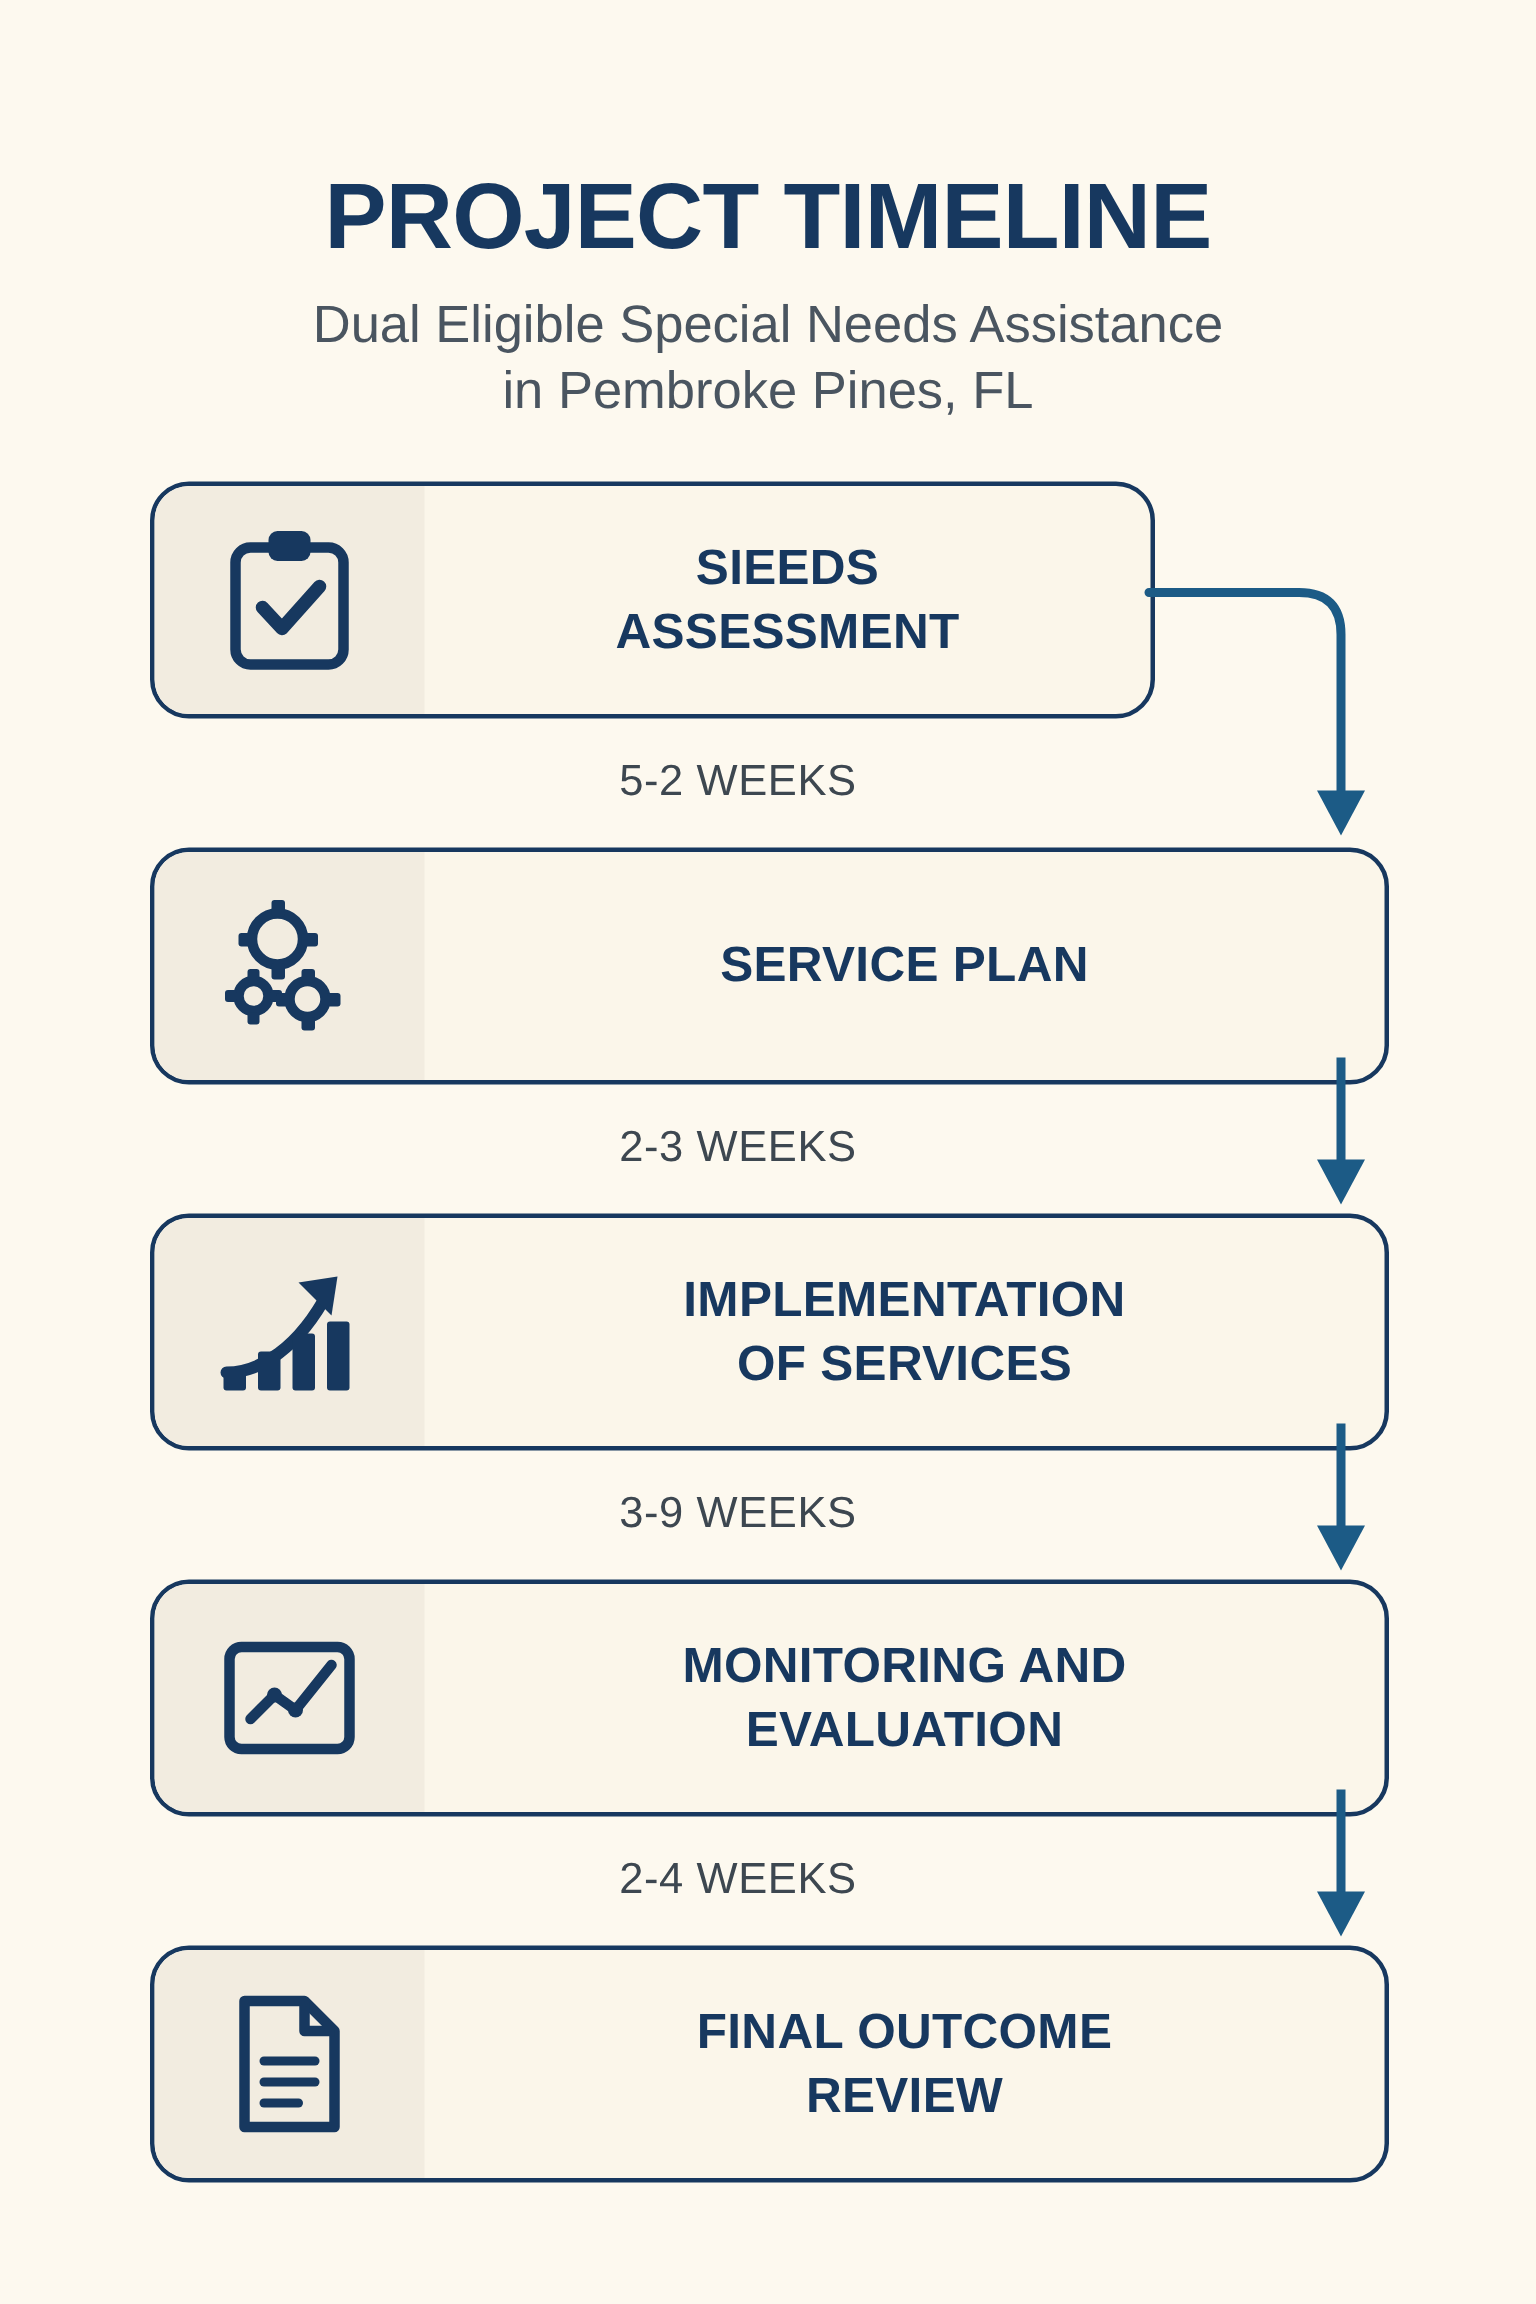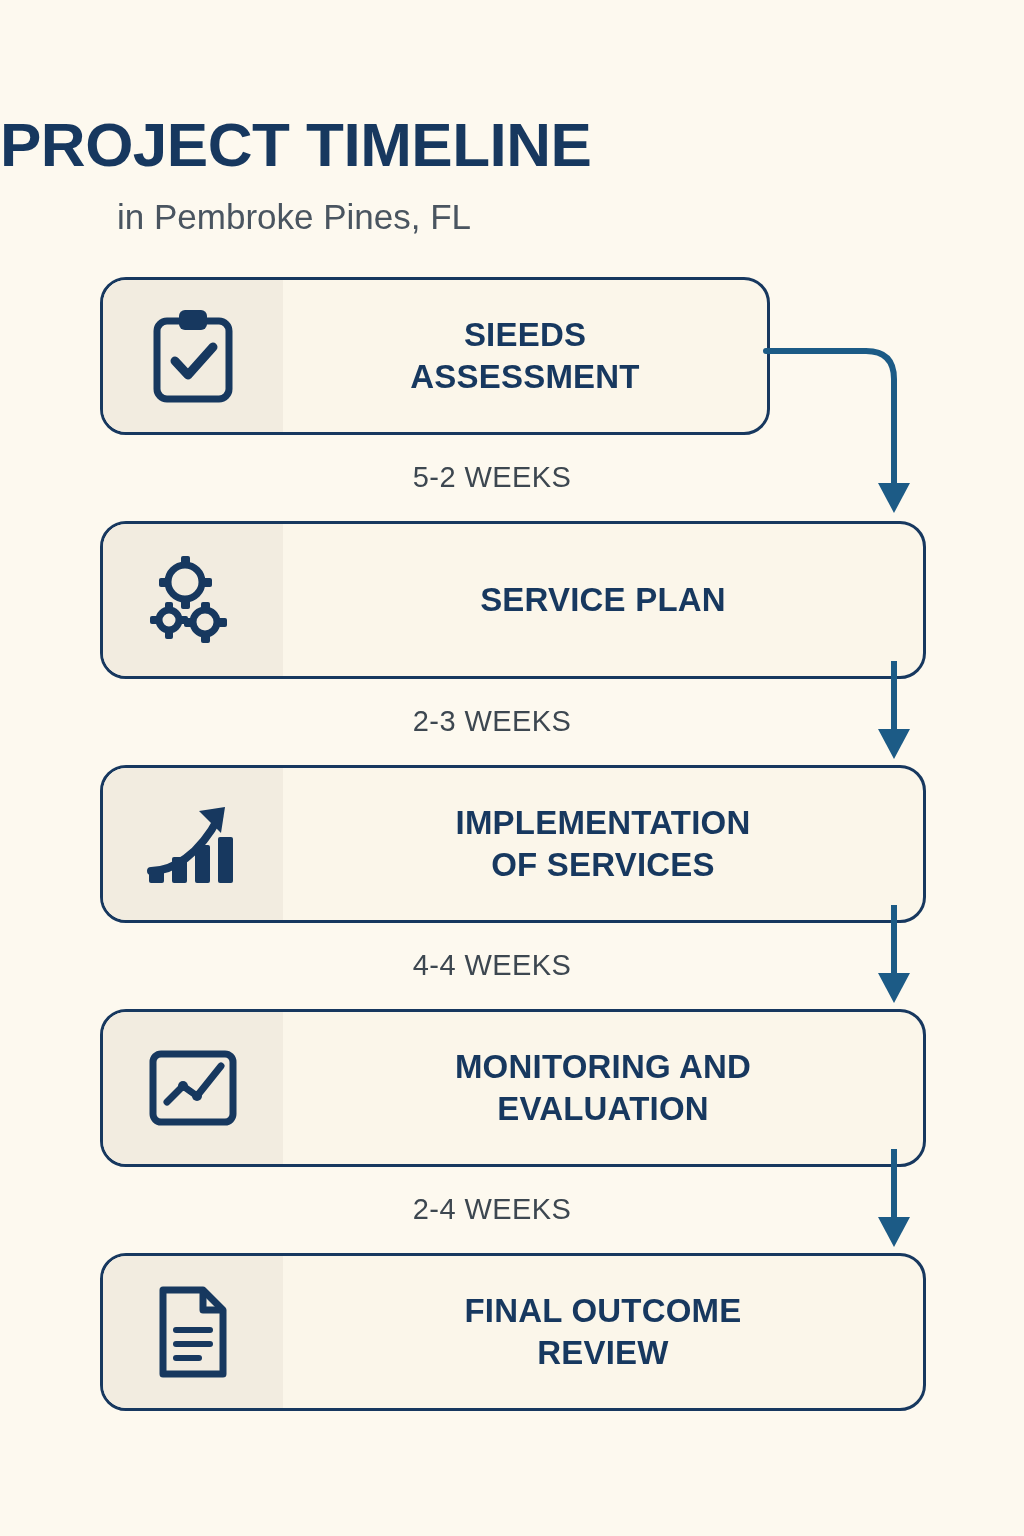--- a/index.html
+++ b/index.html
@@ -14,20 +14,21 @@
     color: #17375e;
     overflow: hidden;
     position: relative;
   }
   .page {
     position: relative;
     width: 1024px;
     height: 1536px;
   }
   .header {
+    text-align: center;
     padding-top: 112px;
   }
   .title {
     font-size: 62px;
     font-weight: bold;
     letter-spacing: -0.5px;
     color: #17385f;
     line-height: 1.05;
     margin: 0;
   }
@@ -102,20 +103,21 @@
   }
 </style>
 </head>
 <body>
 
 <div class="page">
 
   <div class="header">
     <h1 class="title">PROJECT TIMELINE</h1>
     <div class="subtitle">
+      <div>Dual Eligible Special Needs Assistance</div>
       <div>in Pembroke Pines, FL</div>
     </div>
   </div>
 
   <div class="timeline">
 
     <div class="step-row">
       <div class="step-card w1">
         <div class="icon-box">
           <svg width="92" height="98" viewBox="0 0 92 98">
@@ -197,21 +199,21 @@
           <div>OF SERVICES</div>
         </div>
       </div>
       <svg class="connector" style="left:860px; top:140px;" width="80" height="110" viewBox="0 0 80 110">
         <path d="M34 0 L34 70" fill="none" stroke="#1c5b86" stroke-width="6" stroke-linecap="round"></path>
         <path d="M34 98 L18 68 L50 68 Z" fill="#1c5b86"></path>
       </svg>
     </div>
 
     <div class="duration">
-      <span>4-4 WEEKS</span>
+      <span>3-9 WEEKS</span>
     </div>
 
     <div class="step-row">
       <div class="step-card w2">
         <div class="icon-box">
           <svg width="96" height="96" viewBox="0 0 96 96">
             <rect x="8" y="14" width="80" height="68" rx="8" fill="none" stroke="#17385f" stroke-width="7"></rect>
             <path d="M22 62 L38 46 L52 56 L76 26" fill="none" stroke="#17385f" stroke-width="7" stroke-linecap="round" stroke-linejoin="round"></path>
             <circle cx="38" cy="46" r="5" fill="#17385f"></circle>
             <circle cx="52" cy="56" r="5" fill="#17385f"></circle>

